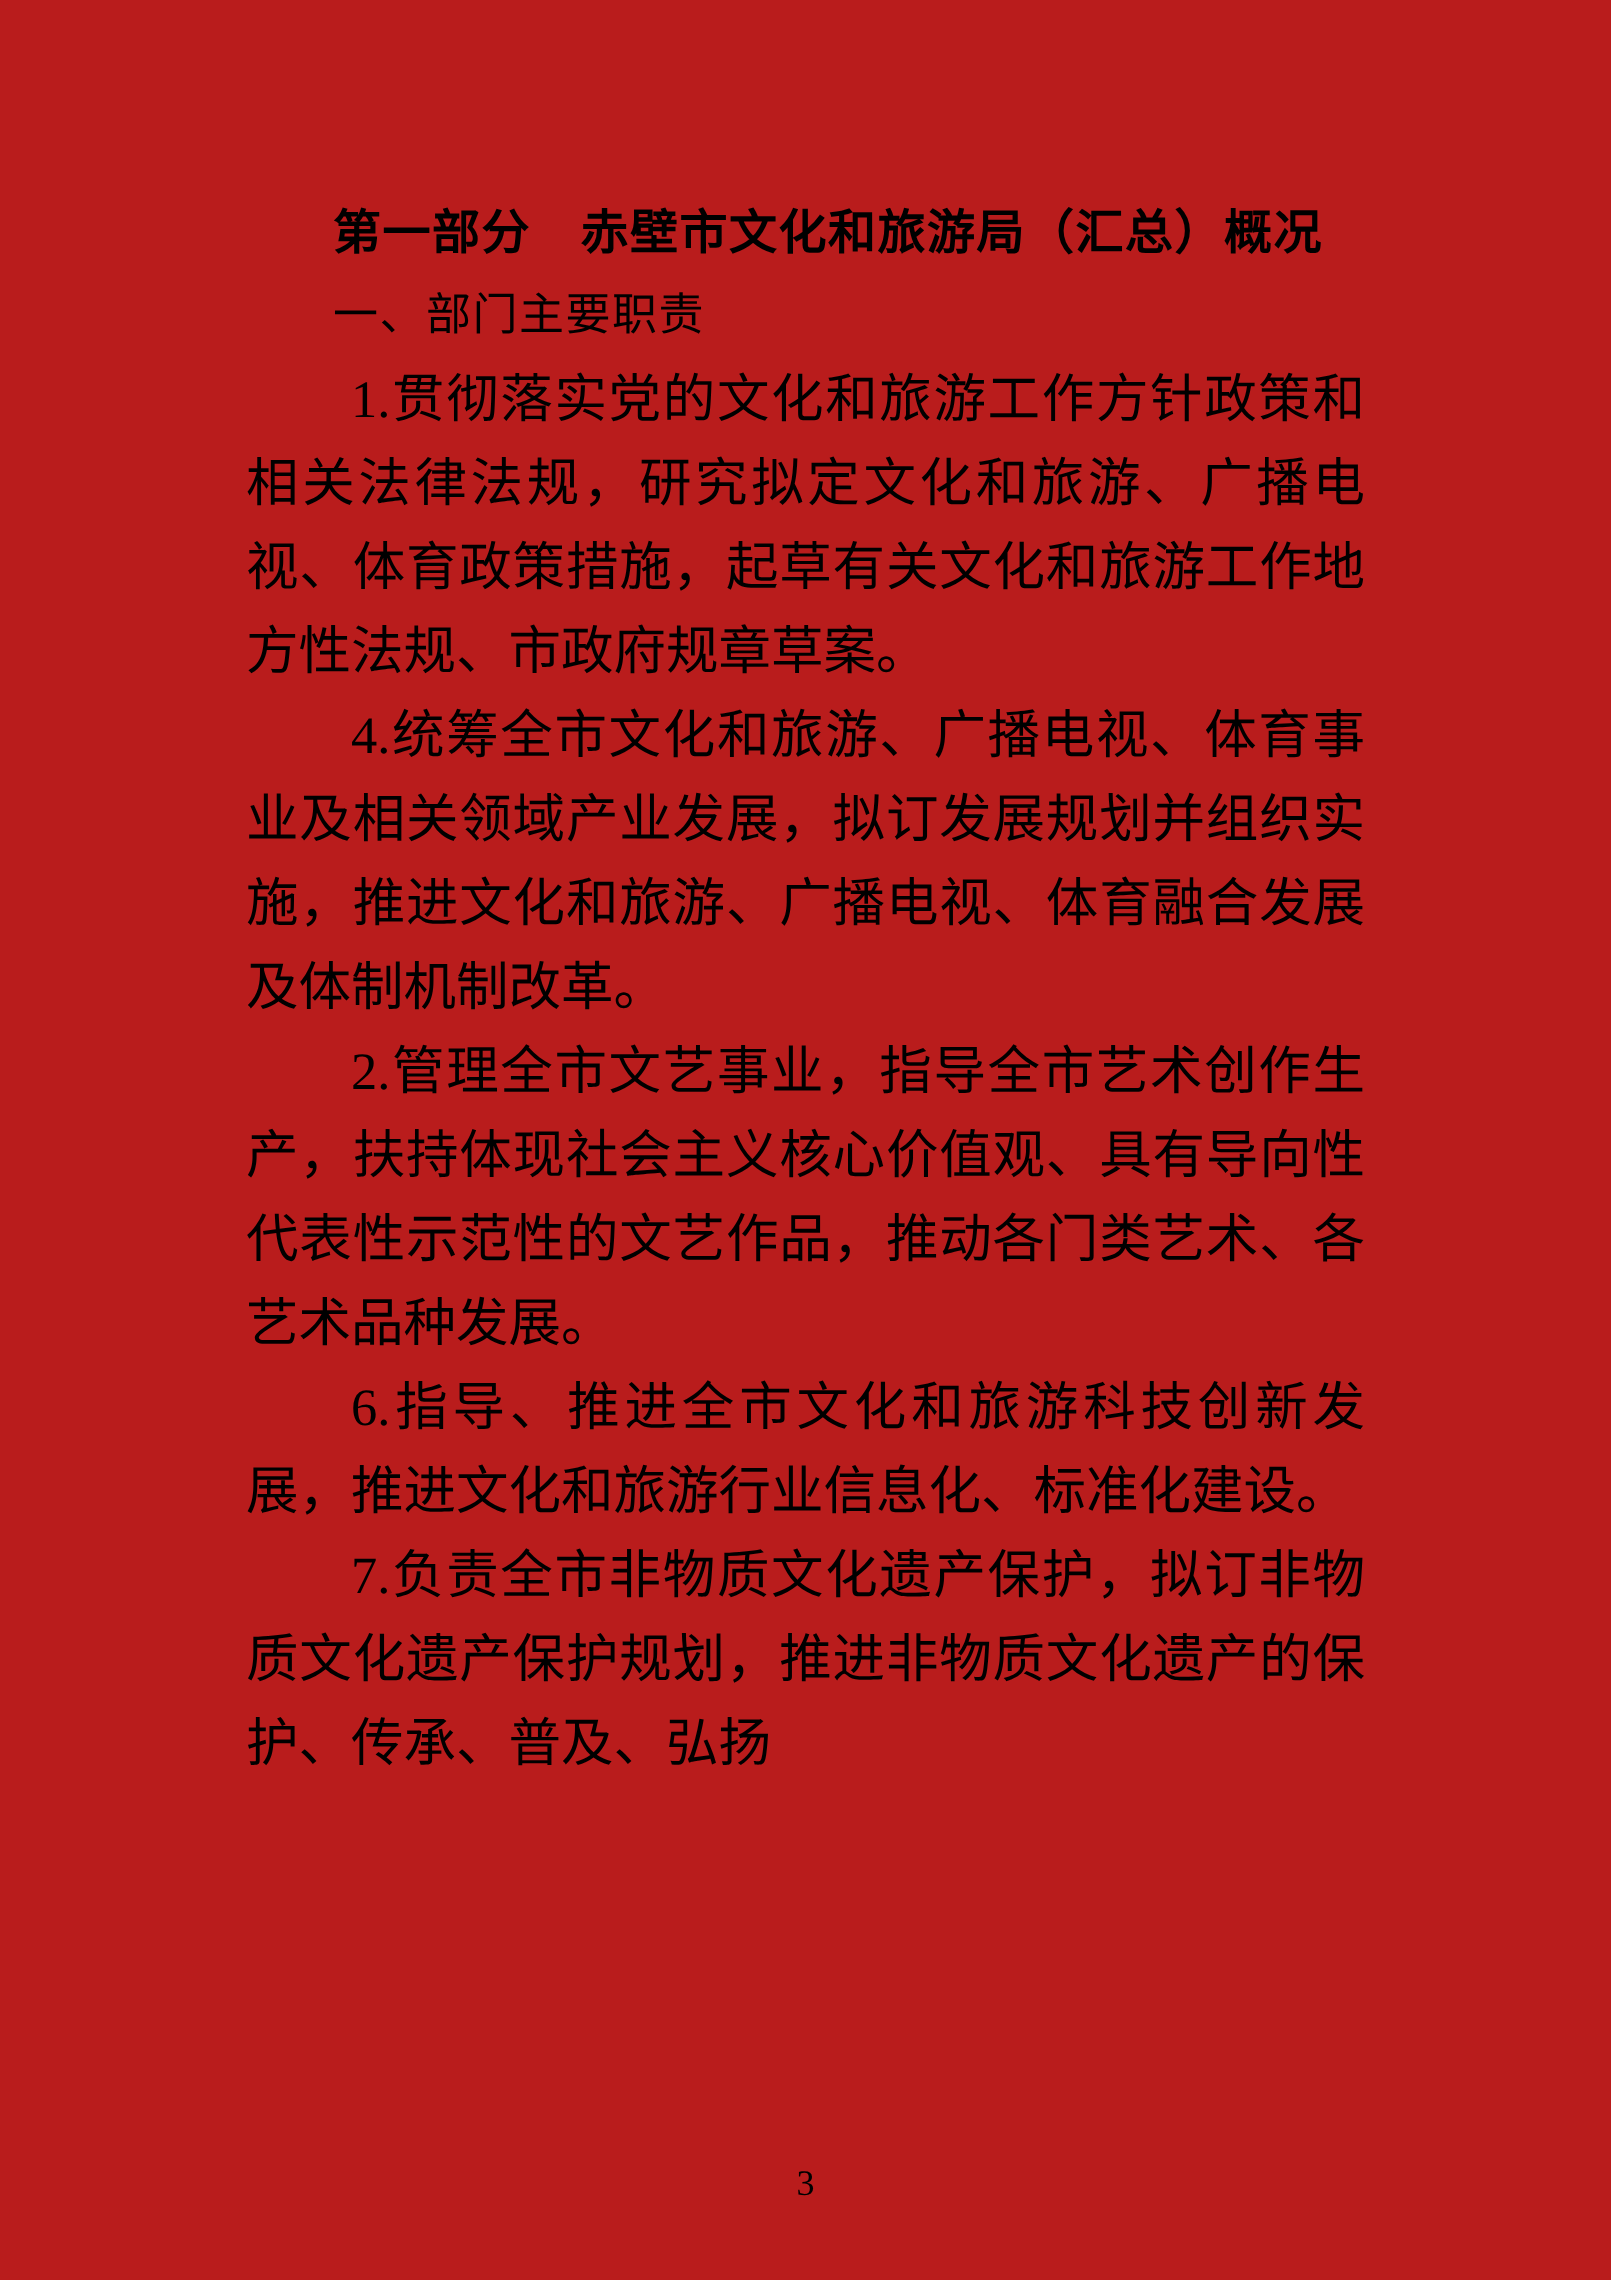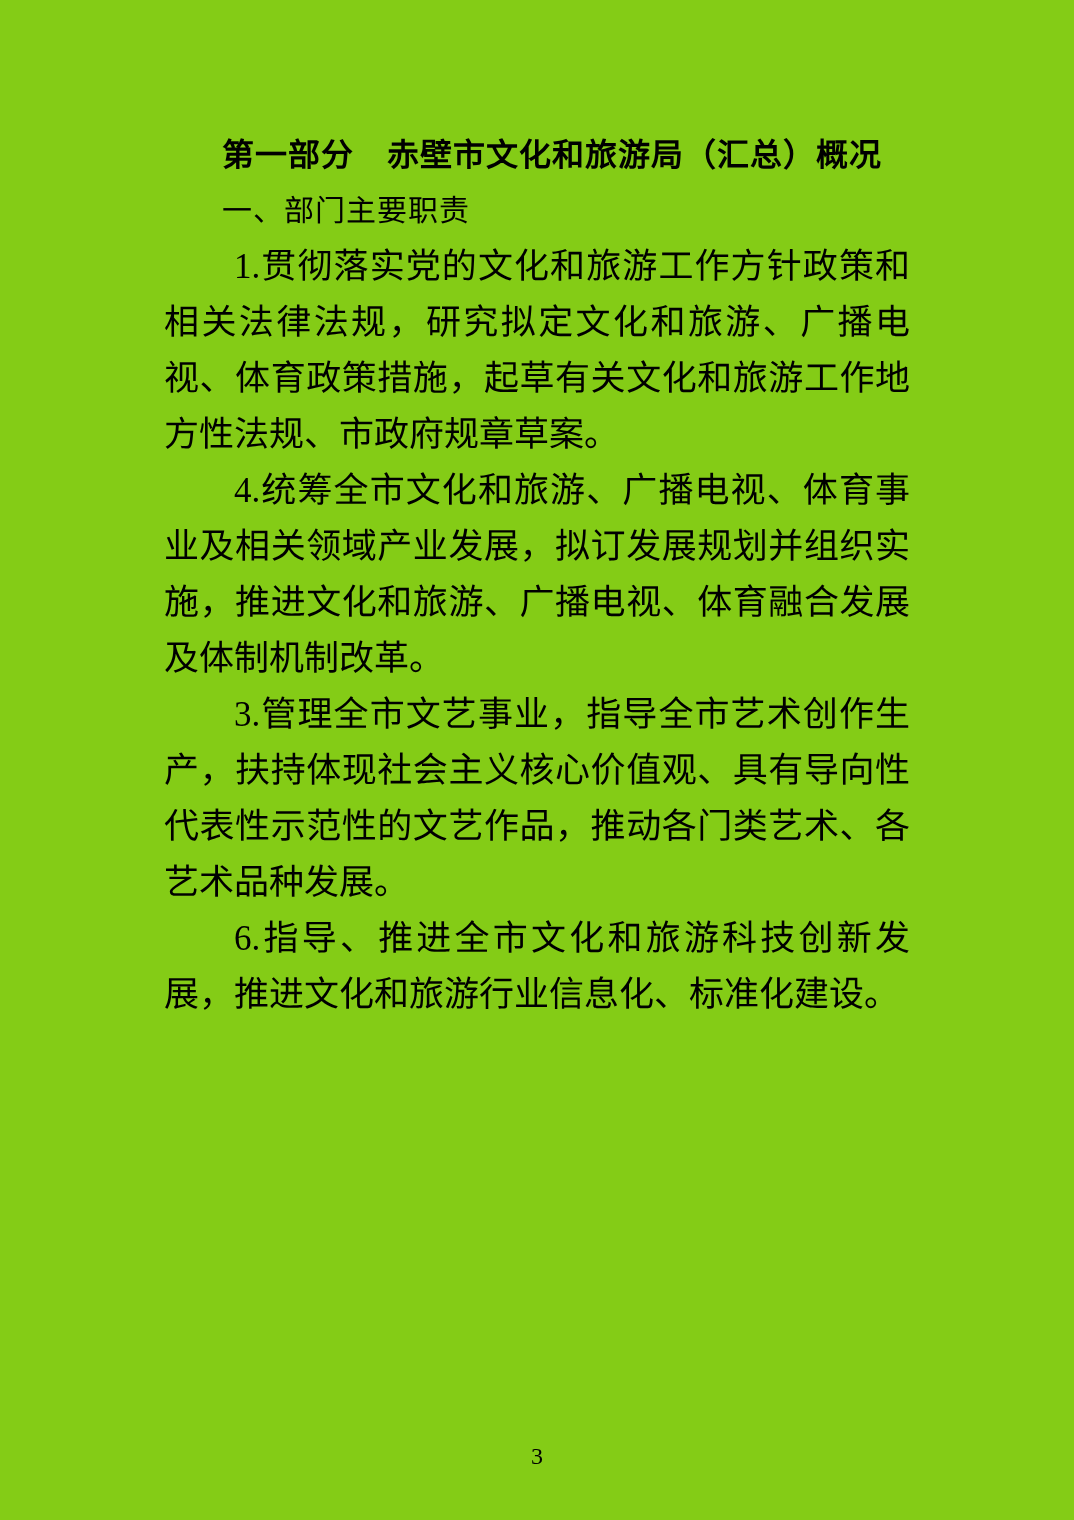--- a/index.html
+++ b/index.html
@@ -5,21 +5,21 @@
 <style>
   html, body {
     margin: 0;
     padding: 0;
     background: #ffffff;
   }
   .page {
     position: relative;
     width: 1074px;
     height: 1520px;
-    background: #84cc16;
+    background: #b91c1c;
     color: #000000;
     overflow: hidden;
     margin: 0 auto;
     font-family: "Liberation Serif", "DejaVu Serif", serif;
   }
   .content {
     position: absolute;
     left: 164px;
     top: 127px;
     width: 746px;
@@ -65,17 +65,18 @@
 </style>
 </head>
 <body>
 
 <div class="page">
   <div class="content">
     <h1 class="doc-title">第一部分　赤壁市文化和旅游局（汇总）概况</h1>
     <h2 class="doc-heading">一、部门主要职责</h2>
     <p class="body-para">1.贯彻落实党的文化和旅游工作方针政策和相关法律法规，研究拟定文化和旅游、广播电视、体育政策措施，起草有关文化和旅游工作地方性法规、市政府规章草案。</p>
     <p class="body-para">4.统筹全市文化和旅游、广播电视、体育事业及相关领域产业发展，拟订发展规划并组织实施，推进文化和旅游、广播电视、体育融合发展及体制机制改革。</p>
-    <p class="body-para">3.管理全市文艺事业，指导全市艺术创作生产，扶持体现社会主义核心价值观、具有导向性代表性示范性的文艺作品，推动各门类艺术、各艺术品种发展。</p>
+    <p class="body-para">2.管理全市文艺事业，指导全市艺术创作生产，扶持体现社会主义核心价值观、具有导向性代表性示范性的文艺作品，推动各门类艺术、各艺术品种发展。</p>
     <p class="body-para">6.指导、推进全市文化和旅游科技创新发展，推进文化和旅游行业信息化、标准化建设。</p>
+    <p class="body-para">7.负责全市非物质文化遗产保护，拟订非物质文化遗产保护规划，推进非物质文化遗产的保护、传承、普及、弘扬</p>
   </div>
   <div class="page-number">3</div>
 </div>
 
 </body></html>

